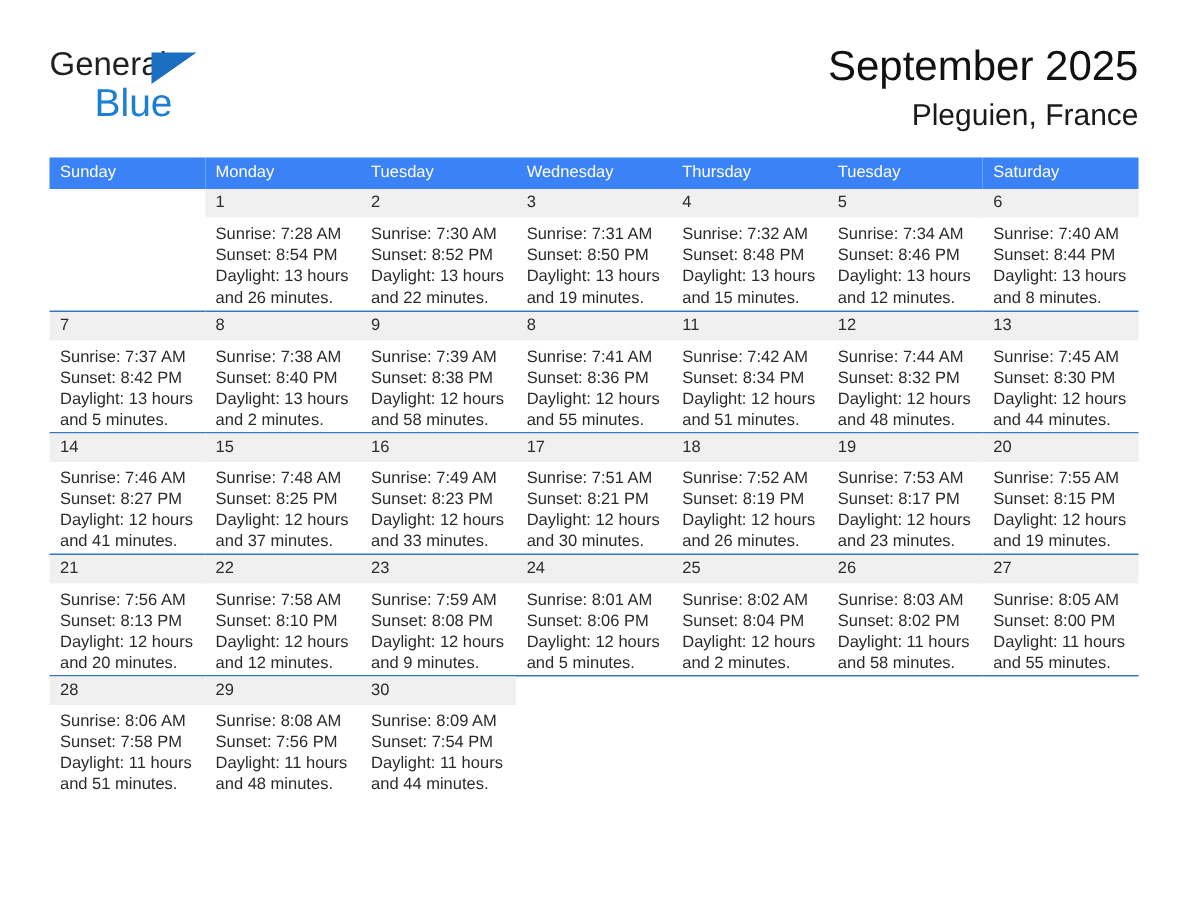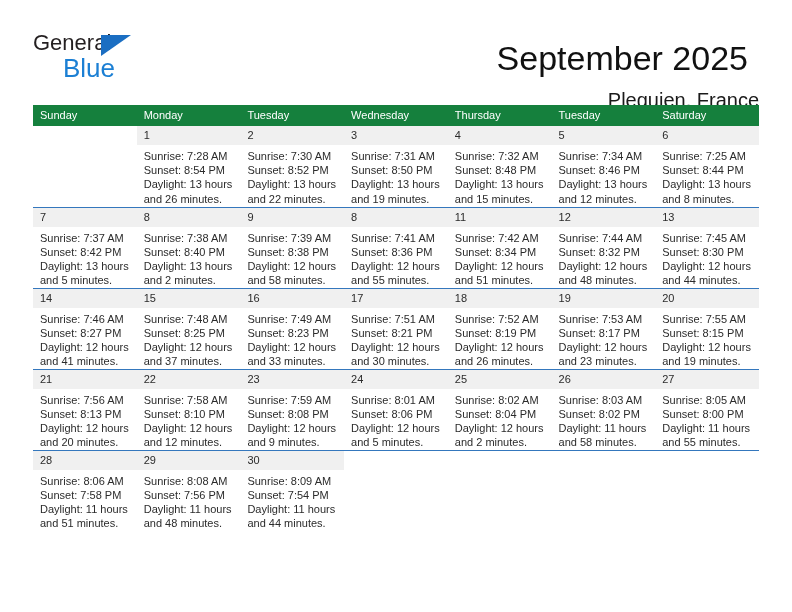--- a/index.html
+++ b/index.html
@@ -67,46 +67,46 @@
     line-height: 1;
   }
 
   .title-block {
     position: absolute;
     right: 0;
     top: 0;
     text-align: right;
   }
   .cal-title {
-    font-size: 34px;
+    font-size: 28px;
     color: #111111;
     line-height: 1.15;
     white-space: nowrap;
     font-weight: normal;
-    margin: 11px;
+    margin: 0;
   }
   .cal-subtitle {
     font-size: 20px;
     color: #1a1a1a;
     margin-top: 6px;
     white-space: nowrap;
   }
 
   
   .calendar {
     position: absolute;
     left: 33px;
     top: 105px;
     width: 726px;
     border-collapse: collapse;
     table-layout: fixed;
   }
 
   .calendar th {
-    background: #15803d;
+    background: #3b82f6;
     color: #ffffff;
     font-size: 11px;
     font-weight: normal;
     text-align: left;
     padding: 4px 0 4px 7px;
     height: 12px;
     line-height: 13px;
   }
 
   .calendar td {
@@ -238,21 +238,21 @@
                 <div>Sunset: 8:46 PM</div>
                 <div>Daylight: 13 hours</div>
                 <div>and 12 minutes.</div>
               </div>
             </div>
           </td>
           <td>
             <div class="daycell">
               <div class="daynum">6</div>
               <div class="dayinfo">
-                <div>Sunrise: 7:25 AM</div>
+                <div>Sunrise: 7:40 AM</div>
                 <div>Sunset: 8:44 PM</div>
                 <div>Daylight: 13 hours</div>
                 <div>and 8 minutes.</div>
               </div>
             </div>
           </td>
         </tr>
         <tr class="week-row">
           <td>
             <div class="daycell">

